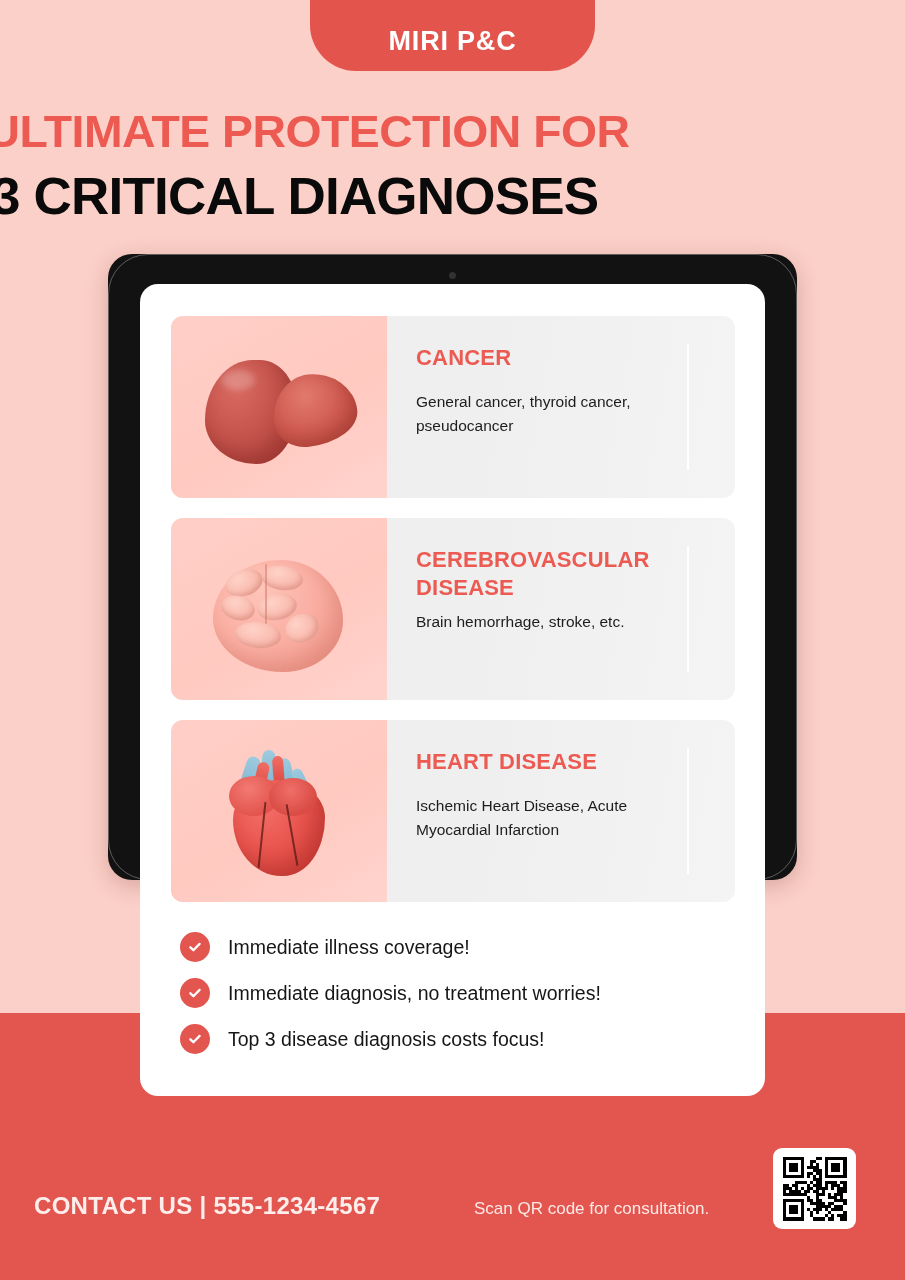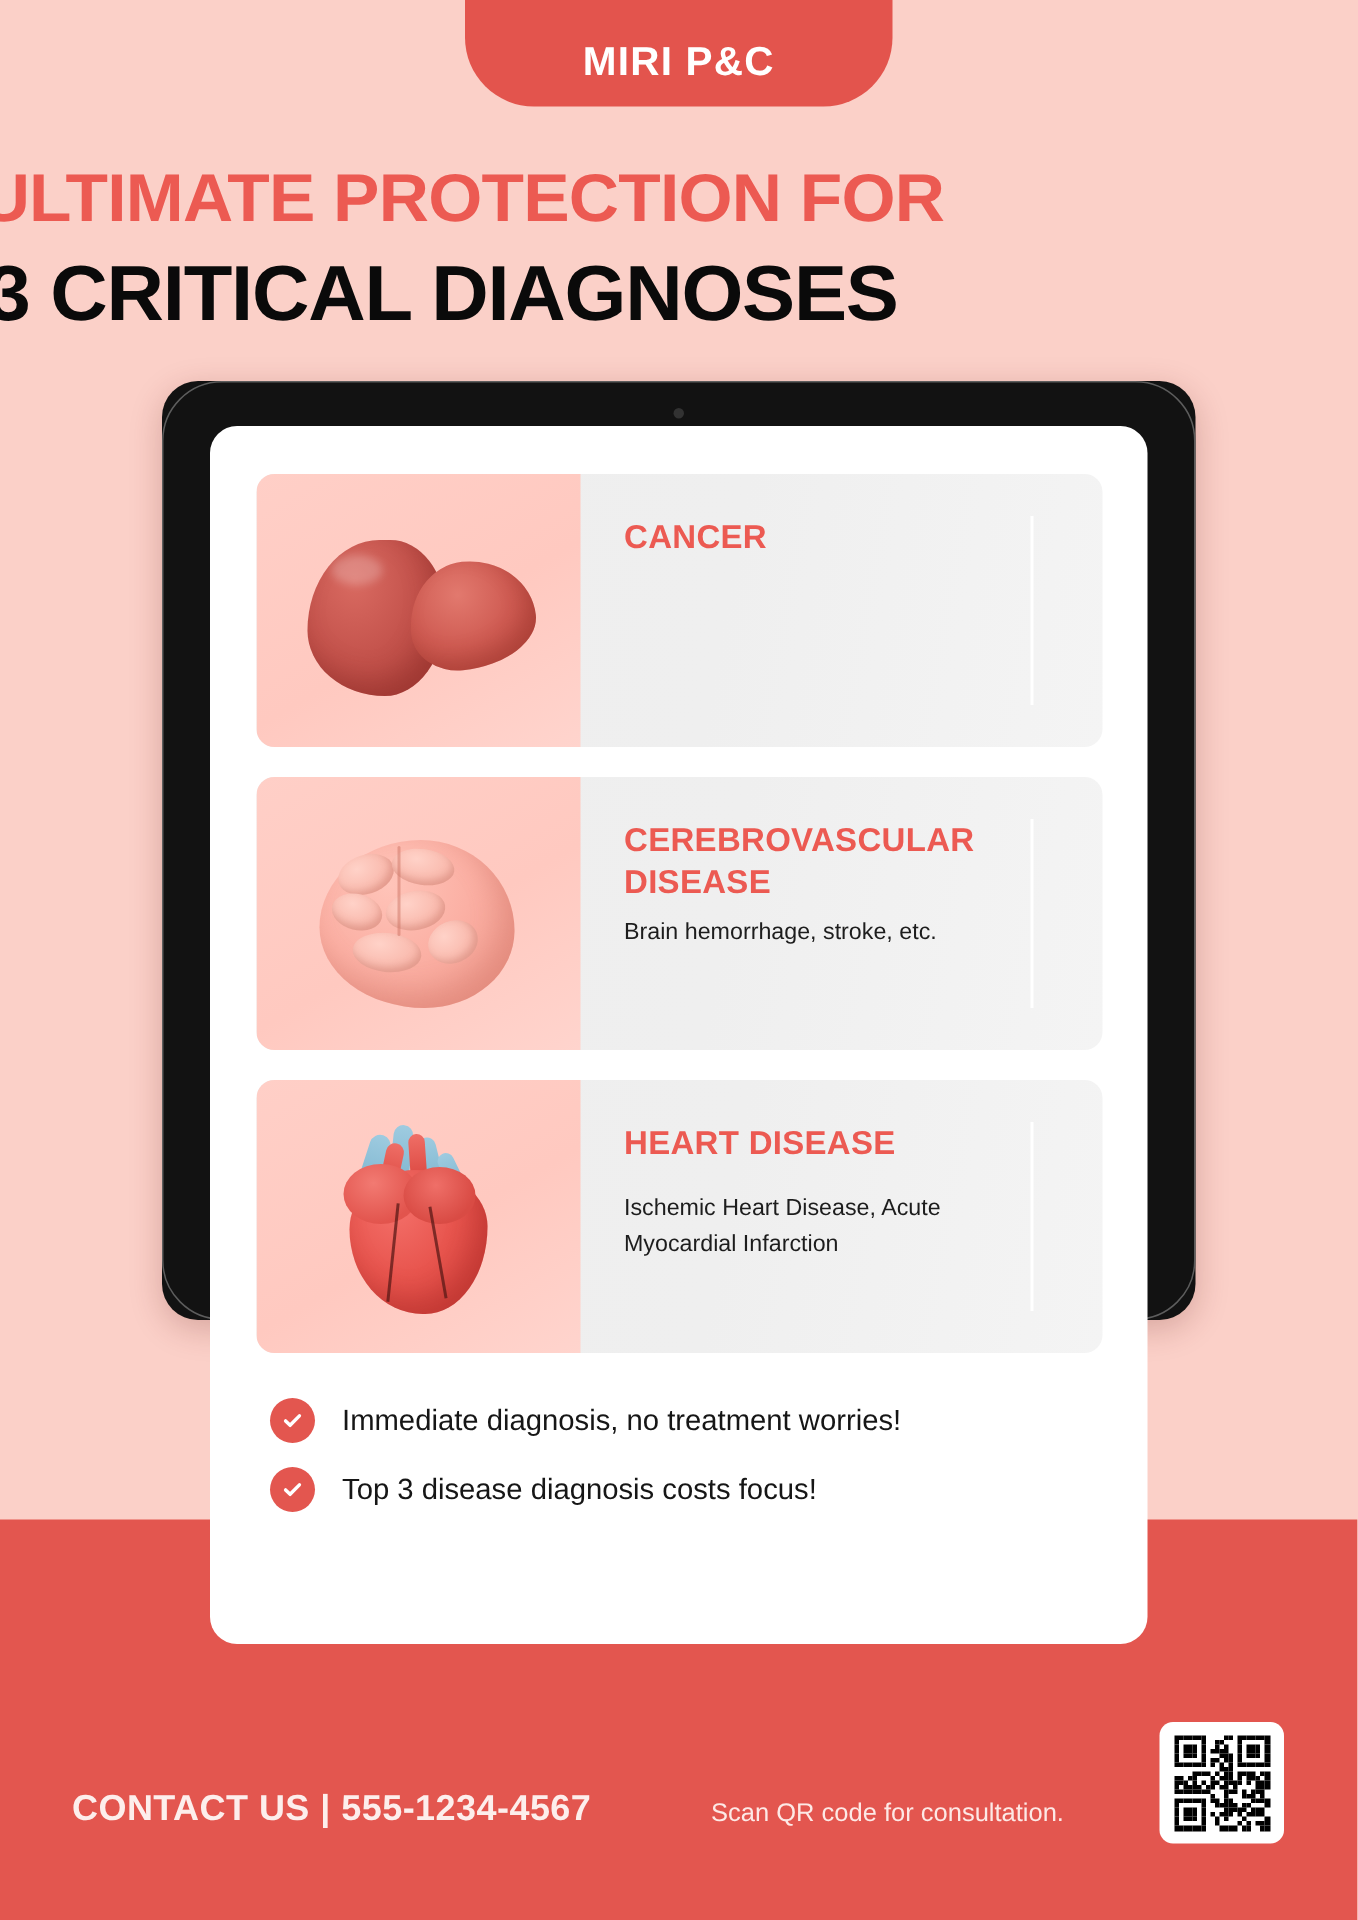--- a/index.html
+++ b/index.html
@@ -326,21 +326,21 @@
   .benefit-text {
     color: #161616;
     font-size: 19.5px;
     line-height: 26px;
     font-family: "Liberation Sans", sans-serif;
   }
 
   
   .contact {
     position: absolute;
-    left: 48px;
+    left: 34px;
     top: 1192px;
     color: #fdeeec;
     font-size: 24px;
     font-weight: bold;
     letter-spacing: 0.3px;
     white-space: nowrap;
     font-family: "Liberation Sans", sans-serif;
   }
   .scan-note {
     position: absolute;
@@ -401,20 +401,21 @@
         <div class="card">
           <div class="card-image">
             <div class="organ">
               <div class="liver-a"></div>
               <div class="liver-b"></div>
               <div class="liver-shine"></div>
             </div>
           </div>
           <div class="card-body">
             <div class="card-title">CANCER</div>
+            <div class="card-desc">General cancer, thyroid cancer, pseudocancer</div>
             <div class="card-divider"></div>
           </div>
         </div>
 
         <div class="card tight">
           <div class="card-image">
             <div class="organ">
               <div class="brain-base"></div>
               <div class="gyrus g1"></div>
               <div class="gyrus g2"></div>
@@ -452,20 +453,28 @@
             <div class="card-title">HEART DISEASE</div>
             <div class="card-desc">Ischemic Heart Disease, Acute Myocardial Infarction</div>
             <div class="card-divider"></div>
           </div>
         </div>
 
       </div>
 
       <div class="benefits">
 
+        <div class="benefit-row">
+          <span class="check-circle">
+            <svg width="16" height="16" viewBox="0 0 16 16" aria-hidden="true">
+              <path d="M3.4 8.3 L6.4 11.2 L12.6 4.9" fill="none" stroke="#ffffff" stroke-width="2.3" stroke-linecap="round" stroke-linejoin="round"></path>
+            </svg>
+          </span>
+          <span class="benefit-text">Immediate illness coverage!</span>
+        </div>
 
         <div class="benefit-row">
           <span class="check-circle">
             <svg width="16" height="16" viewBox="0 0 16 16" aria-hidden="true">
               <path d="M3.4 8.3 L6.4 11.2 L12.6 4.9" fill="none" stroke="#ffffff" stroke-width="2.3" stroke-linecap="round" stroke-linejoin="round"></path>
             </svg>
           </span>
           <span class="benefit-text">Immediate diagnosis, no treatment worries!</span>
         </div>
 

